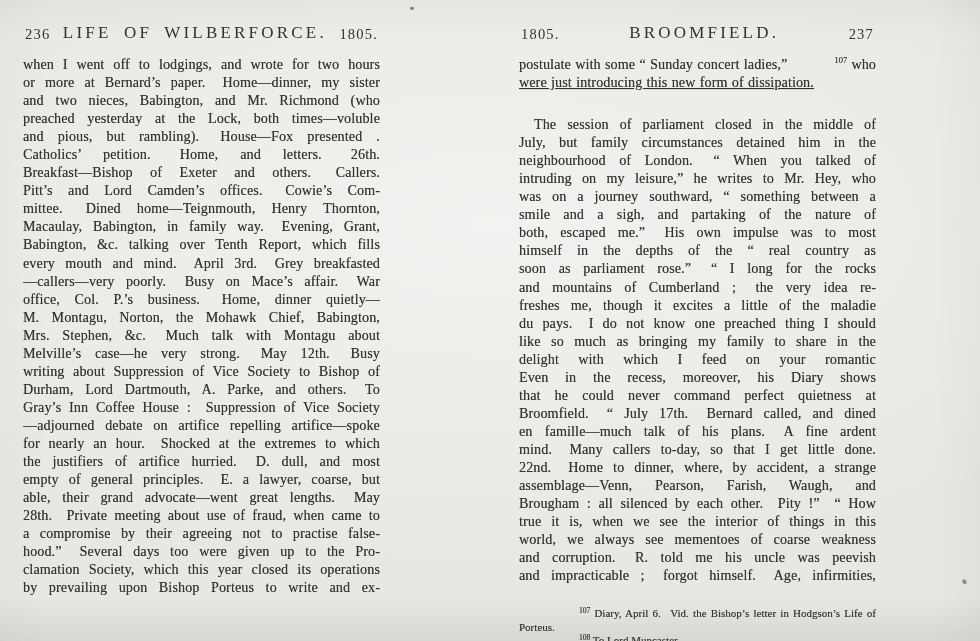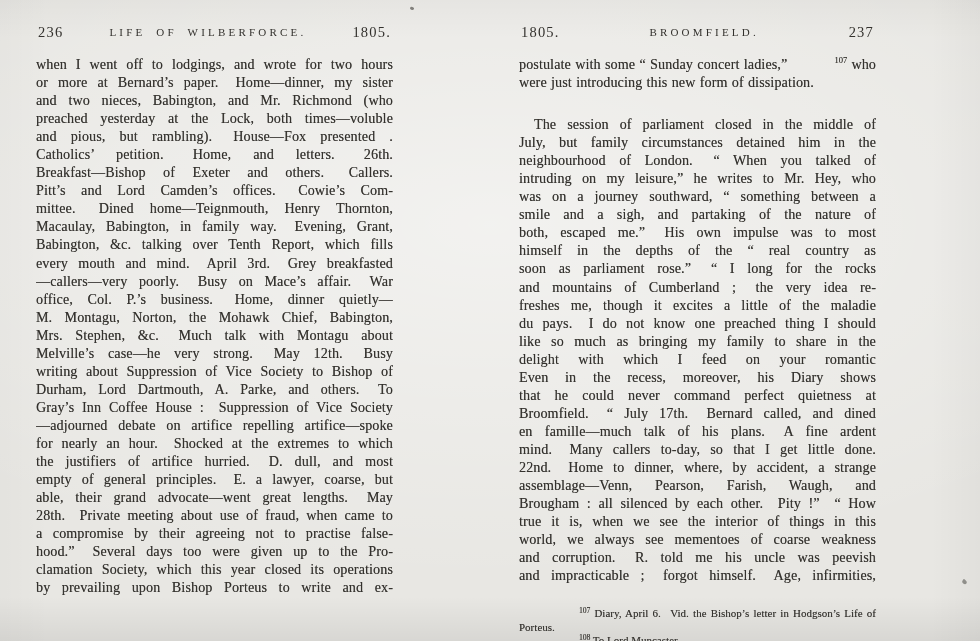--- a/index.html
+++ b/index.html
@@ -9,42 +9,42 @@
     background:
       radial-gradient(120% 90% at 50% 35%, rgba(255,255,255,0.45), rgba(255,255,255,0) 62%),
       linear-gradient(to bottom, rgba(0,0,0,0.03), rgba(0,0,0,0) 6%, rgba(0,0,0,0) 93%, rgba(0,0,0,0.07)),
       linear-gradient(to right, rgba(0,0,0,0.02), rgba(0,0,0,0) 5%, rgba(0,0,0,0) 95%, rgba(0,0,0,0.03)),
       #e8e7e3;
     font-family:"Liberation Serif","DejaVu Serif",serif;
     color:#33312d;
     overflow:hidden;
   }
   .page { position:absolute; top:24px; width:357px; }
-  .page-left  { left:36px; }
+  .page-left  { left:23px; }
   .page-right { left:519px; }
   .pg-header {
     display:flex; justify-content:space-between; align-items:baseline;
     height:17px; padding:0 2px;
   }
   .pg-num, .pg-year { font-size:14.5px; letter-spacing:1.2px; }
   .running-title {
-    font-size:11px; letter-spacing:3.2px; word-spacing:5px;
+    font-size:17px; letter-spacing:3.2px; word-spacing:5px;
     transform:translateY(-1px);
   }
   .pg-body {
     margin-top:15px;
     font-size:14px; line-height:18.05px;
     letter-spacing:0.15px; word-spacing:0.6px;
     text-shadow:0.2px 0.2px 0.35px rgba(42,40,36,0.55);
   }
   .line {
     height:18.05px; overflow:hidden;
     text-align:justify; text-align-last:justify;
   }
-  .line.no-stretch { text-align-last:left; }
+  .line.no-stretch { text-align-last:left;text-decoration:underline; }
   .line.indent { text-indent:15px;margin-top:24px; }
   sup {
     font-size:8.5px; line-height:0; letter-spacing:0;
     vertical-align:super;
     padding-left:47px;
   }
   .footnotes {
     margin-top:22px;
     font-size:10.8px; line-height:13.5px;
     letter-spacing:0.1px;

